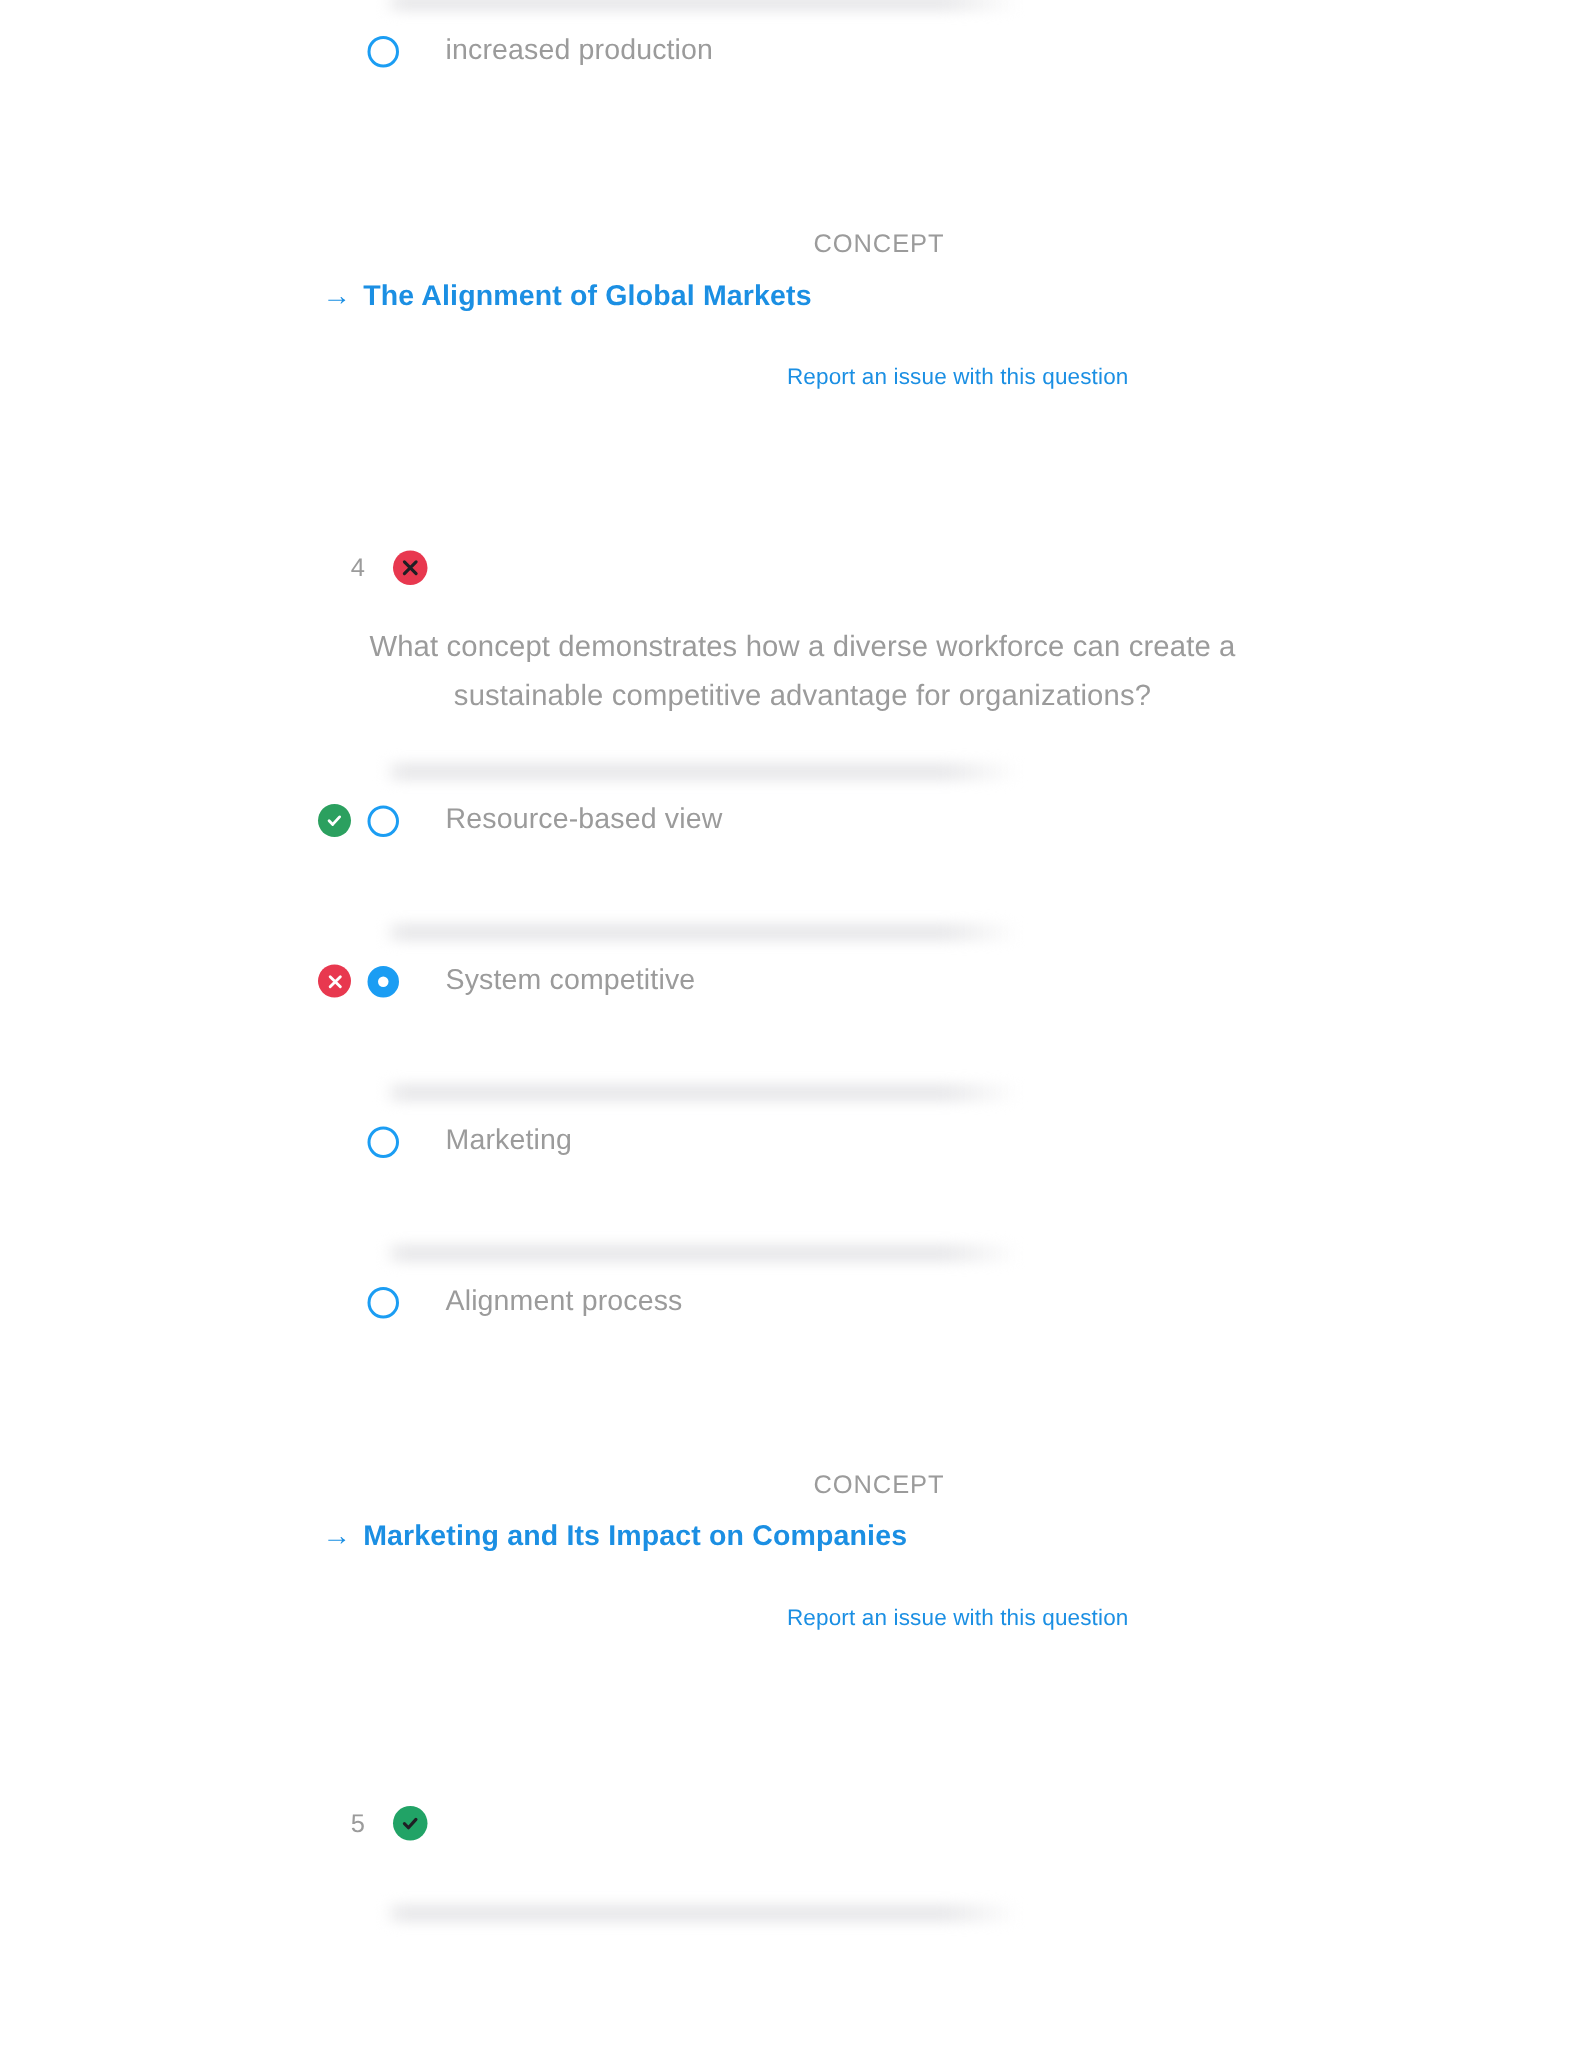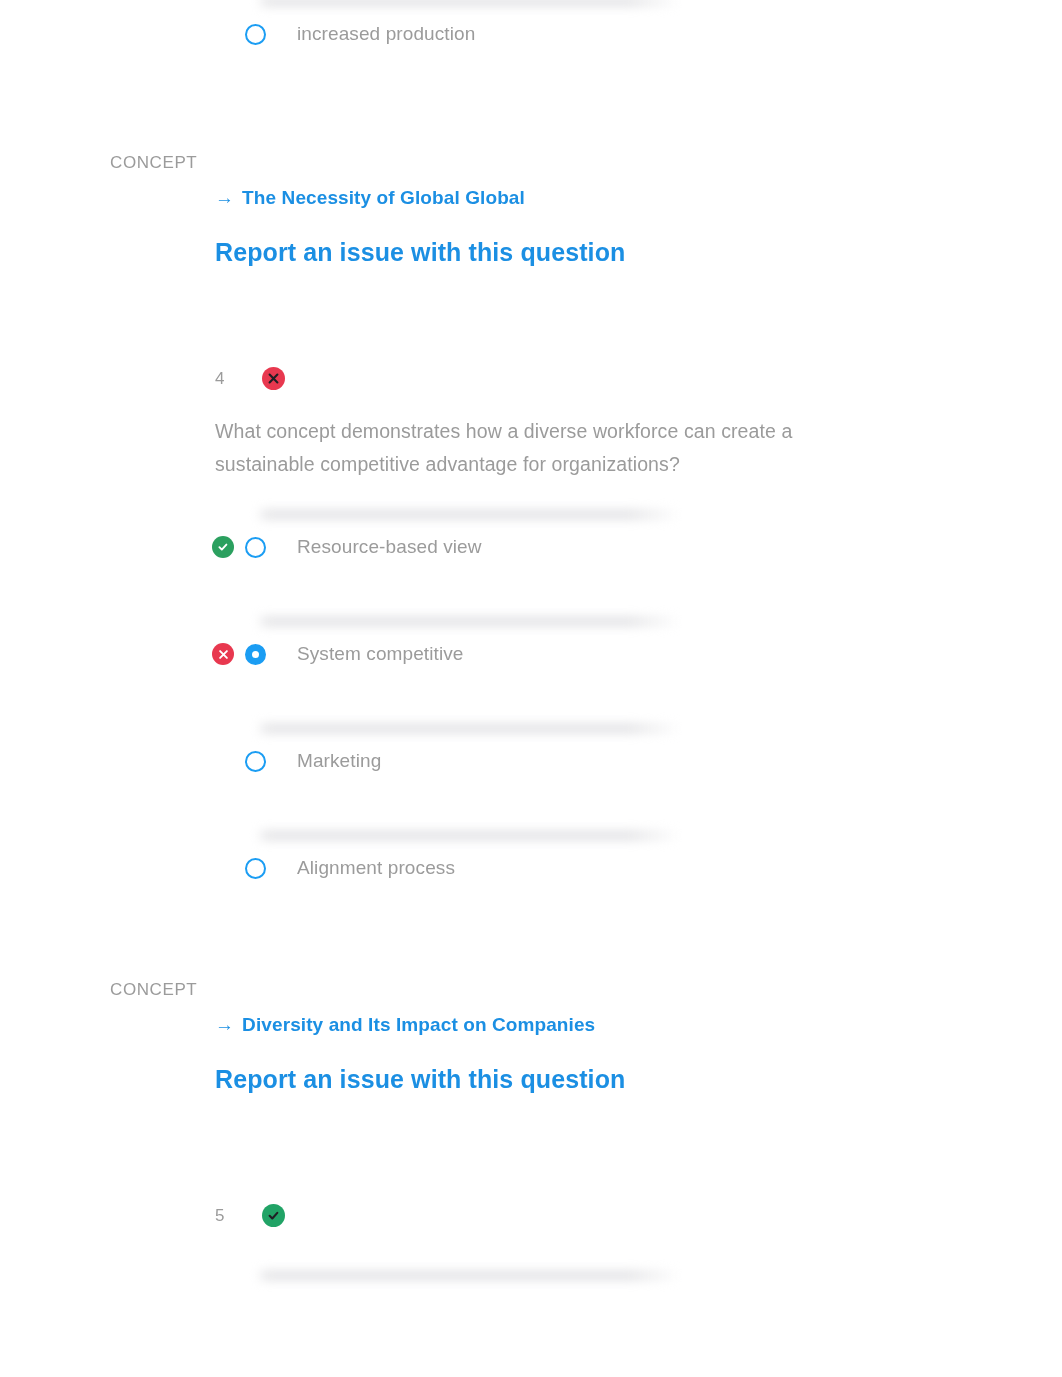--- a/index.html
+++ b/index.html
@@ -12,20 +12,21 @@
     height: 1377px;
     overflow: hidden;
     font-family: "Liberation Sans", sans-serif;
     -webkit-font-smoothing: antialiased;
   }
 
   .page {
     position: relative;
     width: 1062px;
     height: 1120px;
+    text-align: center;
   }
 
   
   .question-block {
     position: absolute;
     left: 0;
     width: 1062px;
   }
 
   .q-header {
@@ -170,22 +171,22 @@
     align-items: baseline;
   }
   .concept-arrow {
     font-weight: normal;
     font-size: 19px;
     margin-right: 8px;
     color: #1b8fe3;
   }
   .report-link {
     padding-left: 215px;
-    font-size: 25px;
-    font-weight: bold;
+    font-size: 15px;
+    font-weight: normal;
     color: #1b8fe3;
     letter-spacing: 0.1px;
     line-height: 26px;
   }
 </style>
 </head>
 <body>
 
 <div class="page">
 
@@ -199,21 +200,21 @@
           <div class="radio"></div>
           <div class="opt-label">increased production</div>
         </div>
       </div>
     </div>
 
     <div class="concept-label" style="margin-top:52px;">CONCEPT</div>
 
     <div class="concept-link" style="margin-top:9px;">
       <span class="concept-arrow">→</span>
-      <span>The Necessity of Global Global</span>
+      <span>The Alignment of Global Markets</span>
     </div>
 
     <div class="report-link" style="margin-top:26px;">Report an issue with this question</div>
   </div>
 
   <div class="question-block" style="top:363px;">
 
     <div class="q-header">
       <span class="q-number">4</span>
       <span class="q-badge incorrect">
@@ -273,21 +274,21 @@
           <div class="radio"></div>
           <div class="opt-label">Alignment process</div>
         </div>
       </div>
     </div>
 
     <div class="concept-label" style="margin-top:53px;">CONCEPT</div>
 
     <div class="concept-link" style="margin-top:9px;">
       <span class="concept-arrow">→</span>
-      <span>Diversity and Its Impact on Companies</span>
+      <span>Marketing and Its Impact on Companies</span>
     </div>
 
     <div class="report-link" style="margin-top:26px;">Report an issue with this question</div>
   </div>
 
   <div class="question-block" style="top:1200px;">
 
     <div class="q-header">
       <span class="q-number">5</span>
       <span class="q-badge correct">

